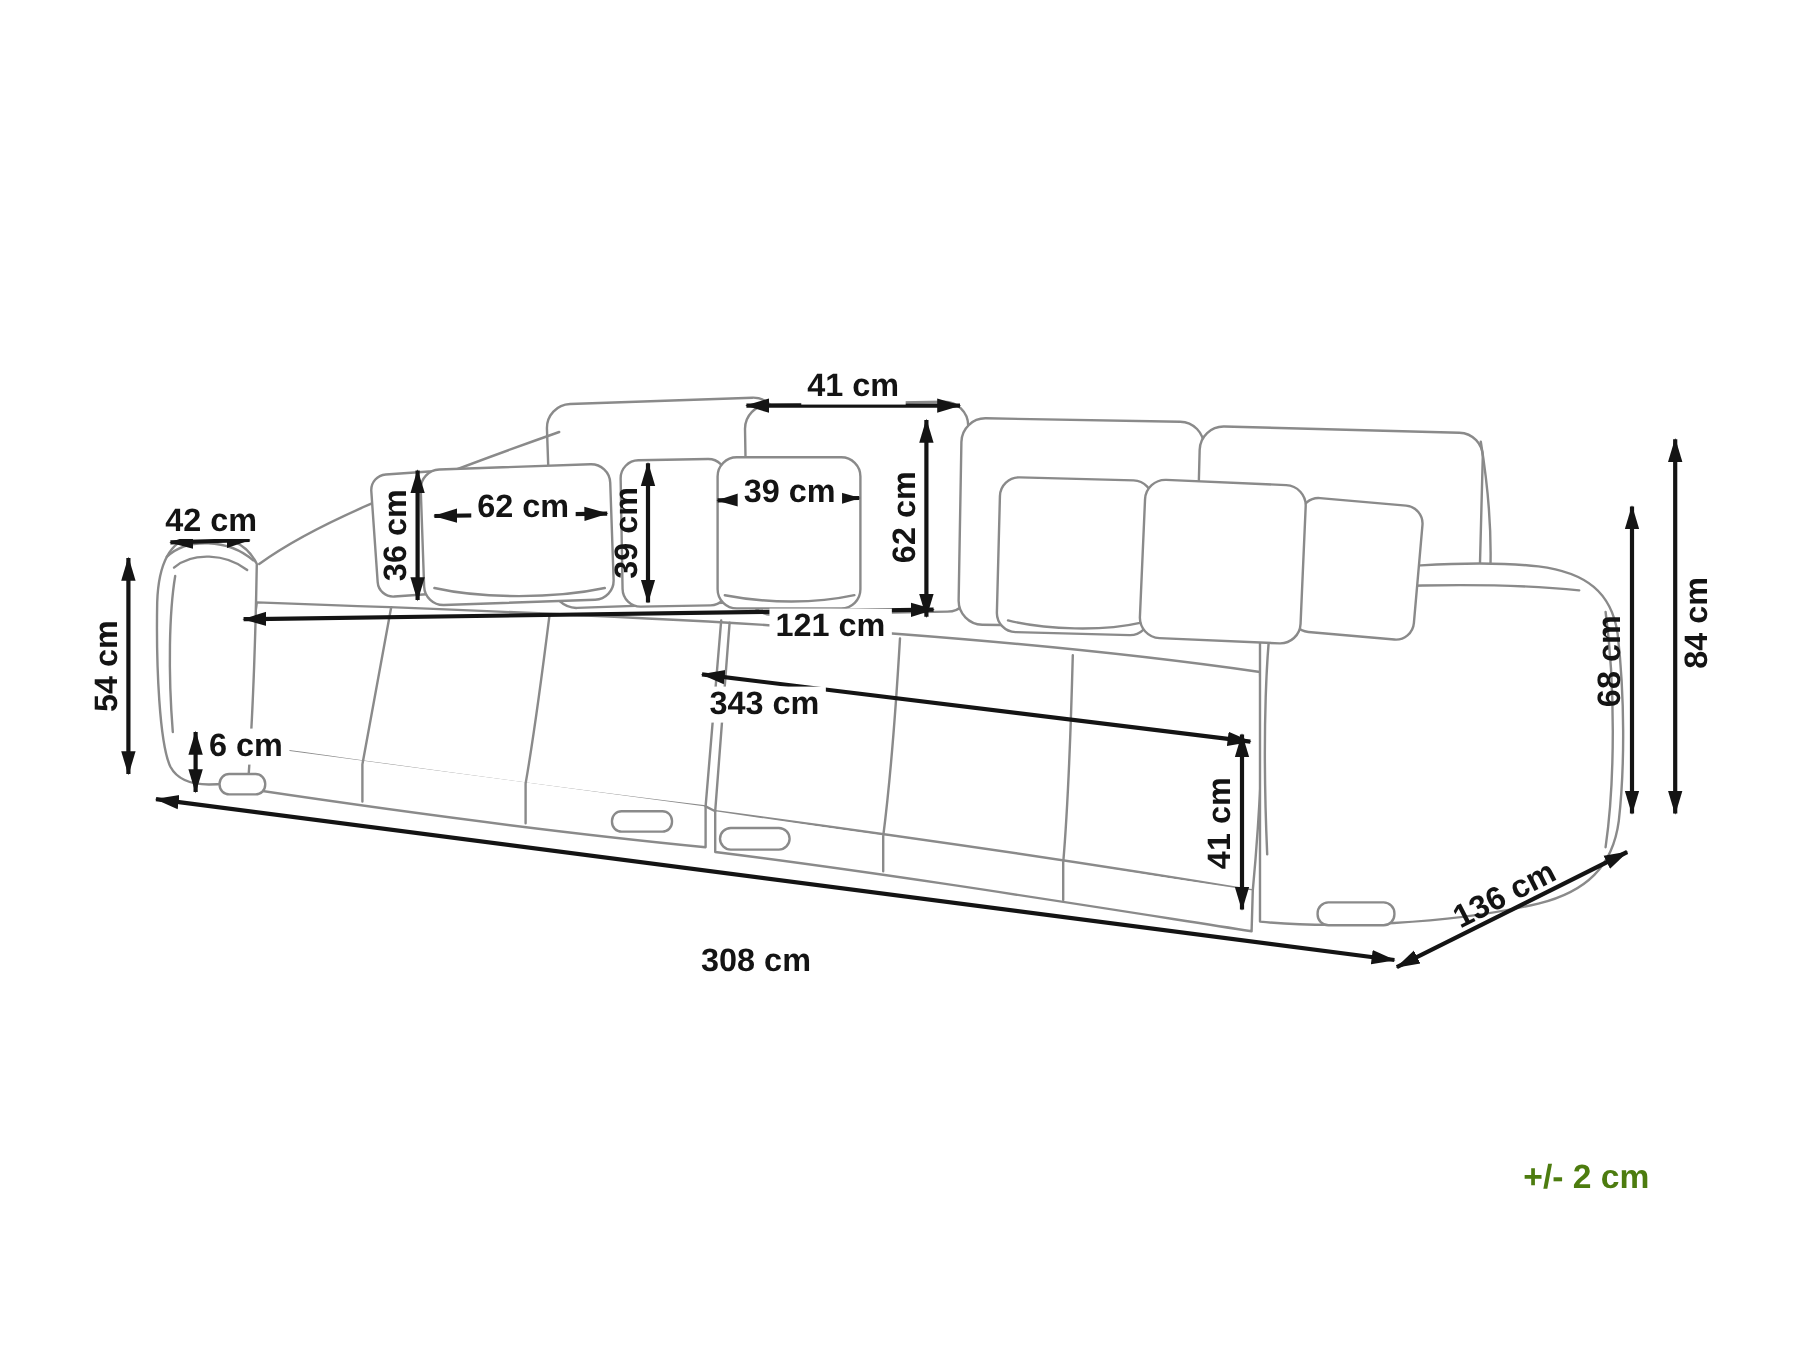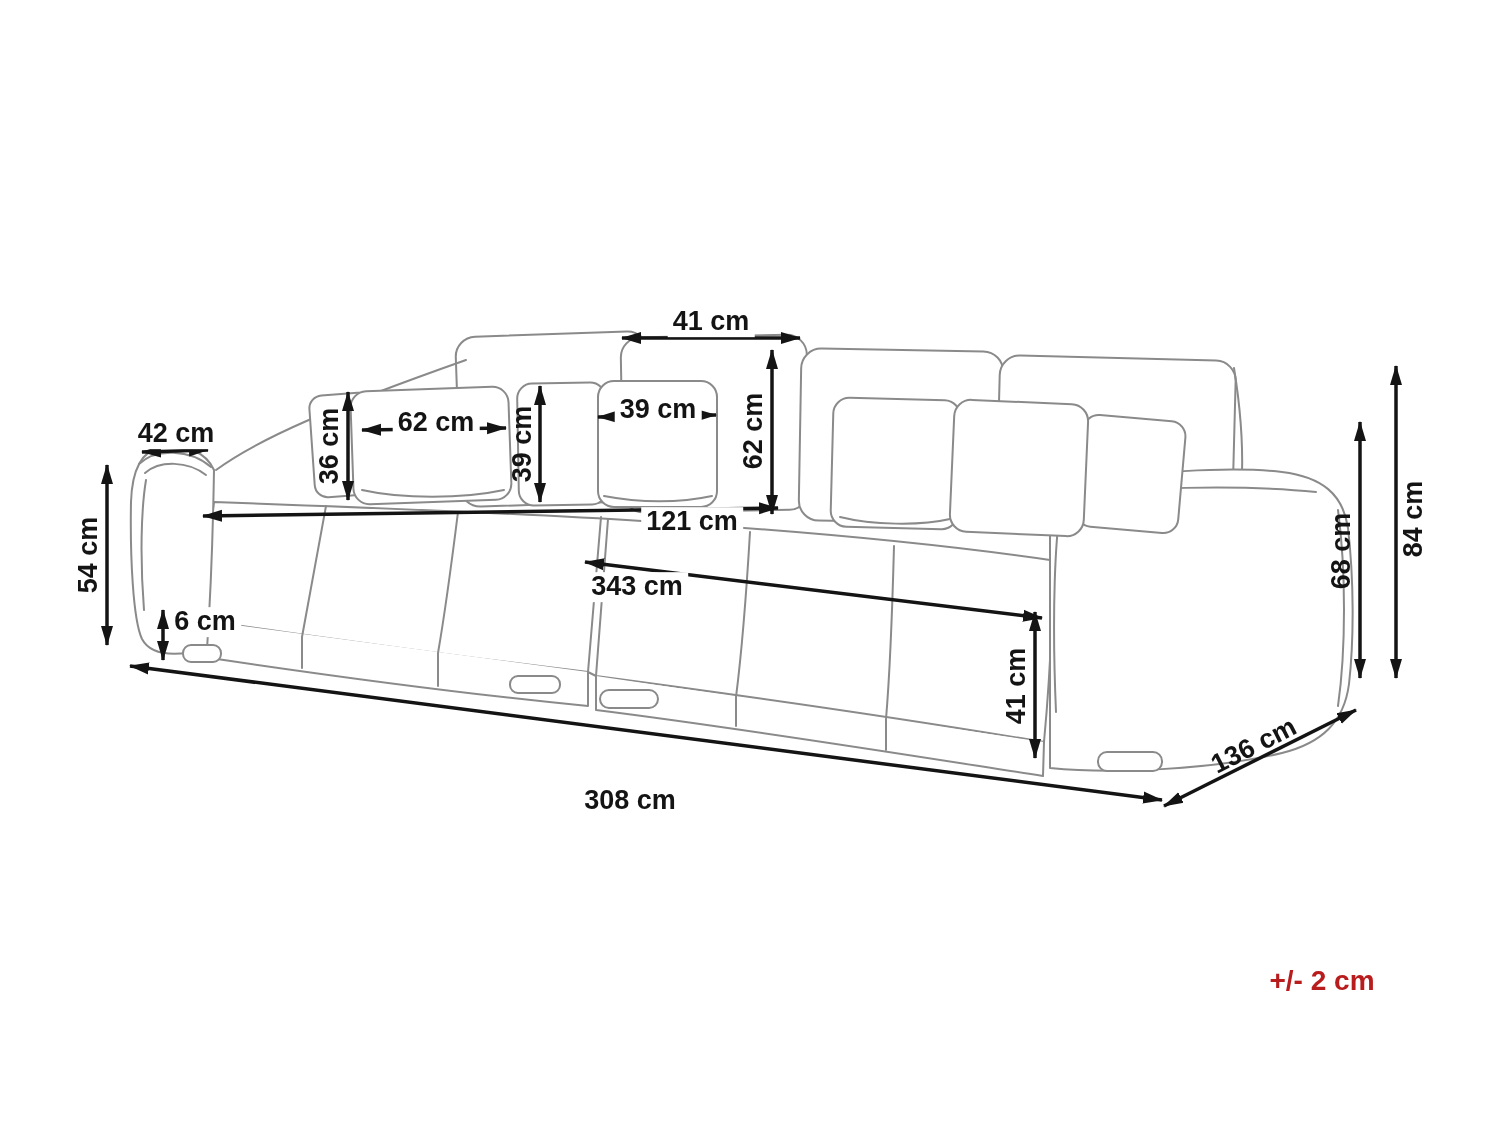--- a/index.html
+++ b/index.html
@@ -16,21 +16,21 @@
   .dim-label.v {
     transform:translate(-50%,-50%) rotate(-90deg);
     background:transparent; padding:0;
   }
   .dim-label.diag {
     transform:translate(-50%,-50%) rotate(-27deg);
     background:transparent; padding:0;
   }
   .tol-note {
     position:absolute; transform:translate(-50%,-50%);
-    font-weight:700; font-size:28px; color:#b91c1c; white-space:nowrap;
+    font-weight:700; font-size:28px; color:#4d7c0f; white-space:nowrap;
   }
 </style>
 </head>
 <body>
 
 <div class="canvas">
 
   <svg class="drawing" width="1500" height="1124" viewBox="0 0 1500 1124">
     <defs>
       <marker id="ah" orient="auto" markerUnits="userSpaceOnUse" markerWidth="22" markerHeight="16" refX="19" refY="8">

